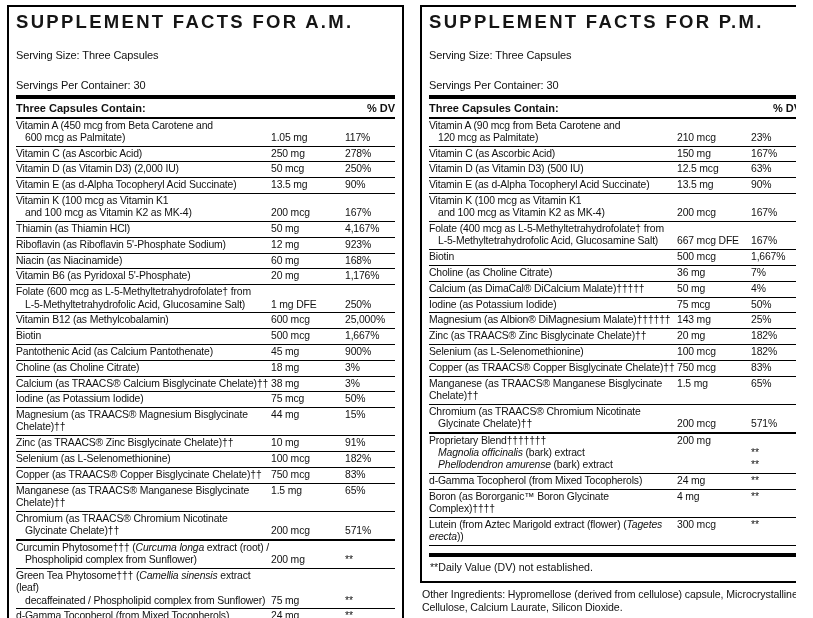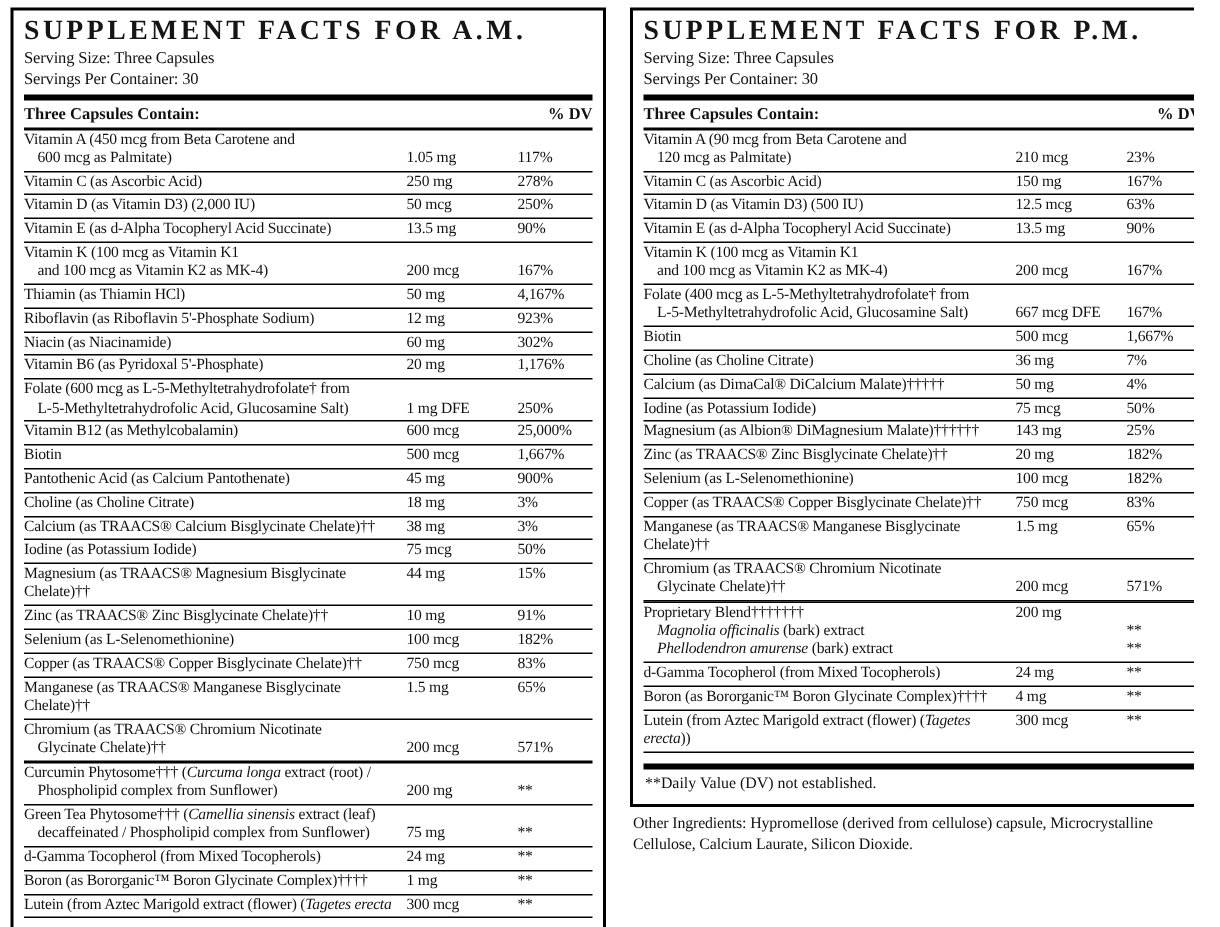--- a/index.html
+++ b/index.html
@@ -2,21 +2,21 @@
 <html><head>
 <meta charset="utf-8">
 <style>
   * { margin: 0; padding: 0; box-sizing: border-box; }
   html, body { background: #ffffff; }
   .page {
     position: relative;
     width: 796px; height: 618px;
     background: #ffffff;
     color: #111111;
-    font-family: Liberation Serif, serif;
+    font-family: Liberation Sans, sans-serif;
     overflow: hidden;
   }
   .col { position: absolute; top: 5px; }
   .col-am { left: 7px;  width: 397px; }
   .col-pm { left: 420px; width: 390px; }
 
   .panel {
     border: 2.5px solid #000;
     background: #fff;
     padding: 3px 7px 6px 7px;
@@ -26,20 +26,21 @@
     font-weight: 700;
     letter-spacing: 2.3px;
     line-height: 23px;
     white-space: nowrap;
     color: #151515;
   }
   .serving {
     font-size: 11px;
     line-height: 13.5px;
     letter-spacing: -0.1px;
+    margin-top: 16px;
   }
   .thickbar { height: 4px; background: #000; margin-top: 3px; }
   .contain-row {
     display: flex; align-items: center;
     font-size: 11px; font-weight: 700;
     padding: 3px 0 2.5px 0;
     border-bottom: 2.5px solid #000;
   }
   .contain-row .ch { flex: 1; }
   .contain-row .dvh { text-align: right; }
@@ -141,21 +142,21 @@
             <div class="line">
               <span class="n"><span>Riboflavin (as Riboflavin 5'-Phosphate Sodium)</span></span>
               <span class="a">12 mg</span>
               <span class="d">923%</span>
             </div>
           </div>
           <div class="row">
             <div class="line">
               <span class="n"><span>Niacin (as Niacinamide)</span></span>
               <span class="a">60 mg</span>
-              <span class="d">302%</span>
+              <span class="d">168%</span>
             </div>
           </div>
           <div class="row">
             <div class="line">
               <span class="n"><span>Vitamin B6 (as Pyridoxal 5'-Phosphate)</span></span>
               <span class="a">20 mg</span>
               <span class="d">1,176%</span>
             </div>
           </div>
           <div class="row">

